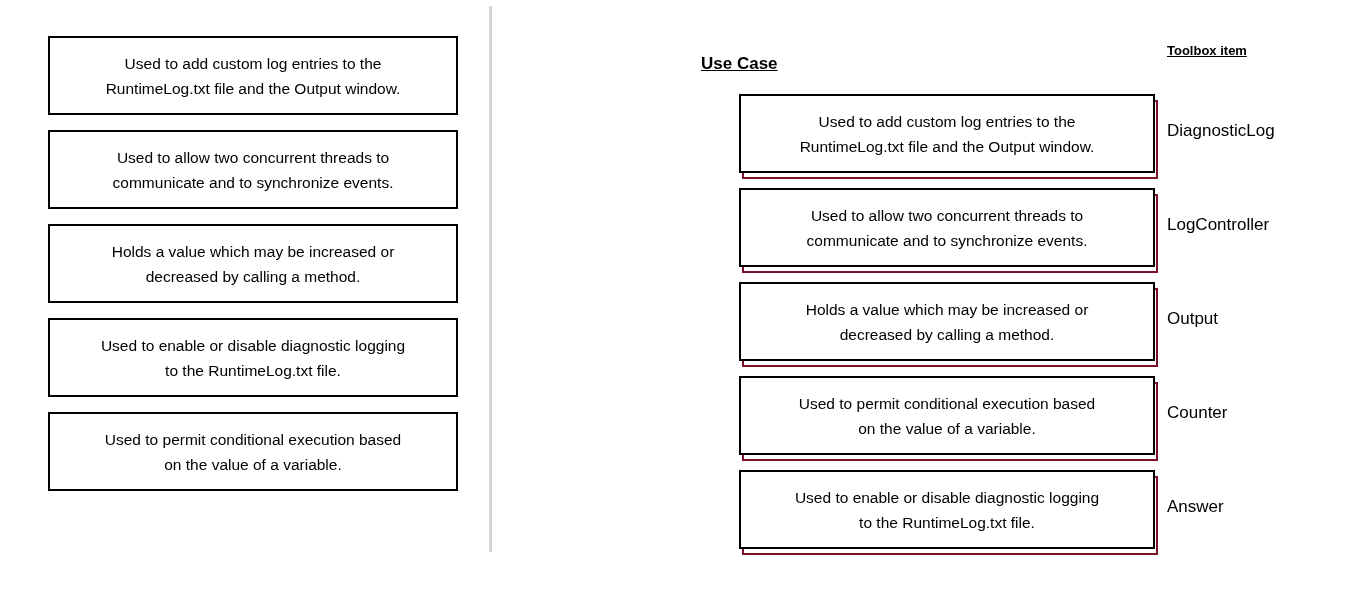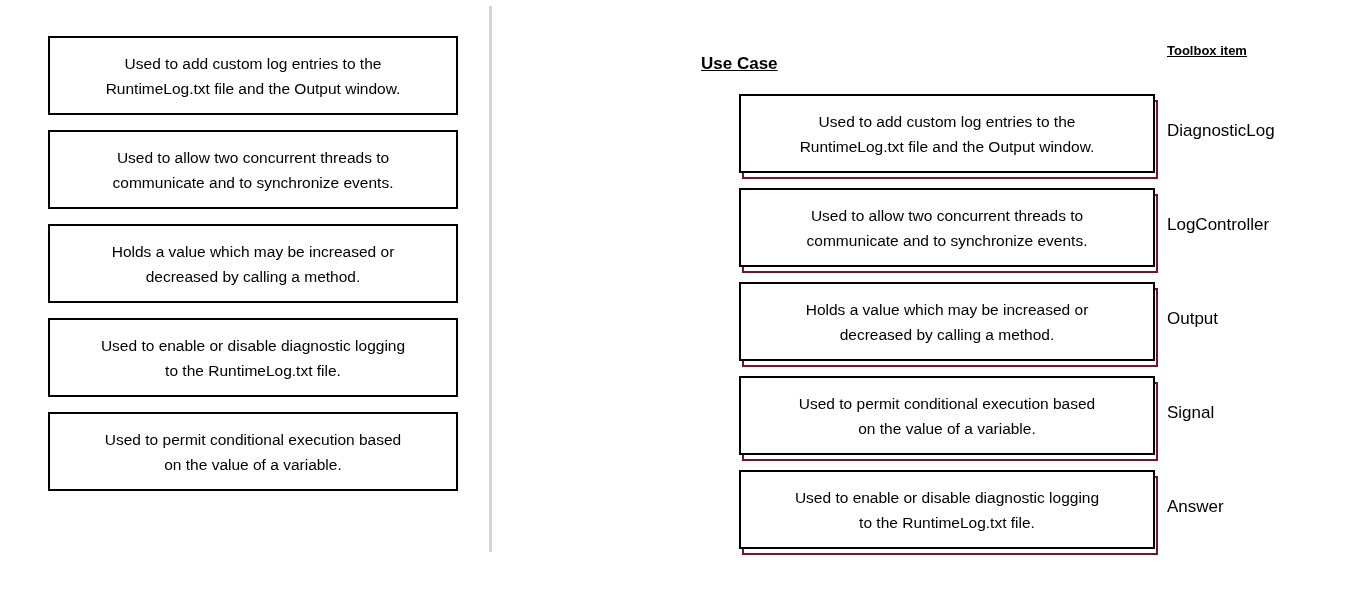--- a/index.html
+++ b/index.html
@@ -192,21 +192,21 @@
         <span class="txt"><span>Holds a value which may be increased or</span><br><span>decreased by calling a method.</span></span>
       </div>
       <div class="toolbox-label">Output</div>
     </div>
 
     <div class="answer-row">
       <div class="ans-shadow"></div>
       <div class="ans-card">
         <span class="txt"><span>Used to permit conditional execution based</span><br><span>on the value of a variable.</span></span>
       </div>
-      <div class="toolbox-label">Signal</div>
+      <div class="toolbox-label">Counter</div>
     </div>
 
     <div class="answer-row">
       <div class="ans-shadow"></div>
       <div class="ans-card">
         <span class="txt"><span>Used to enable or disable diagnostic logging</span><br><span>to the RuntimeLog.txt file.</span></span>
       </div>
       <div class="toolbox-label">Answer</div>
     </div>
 

